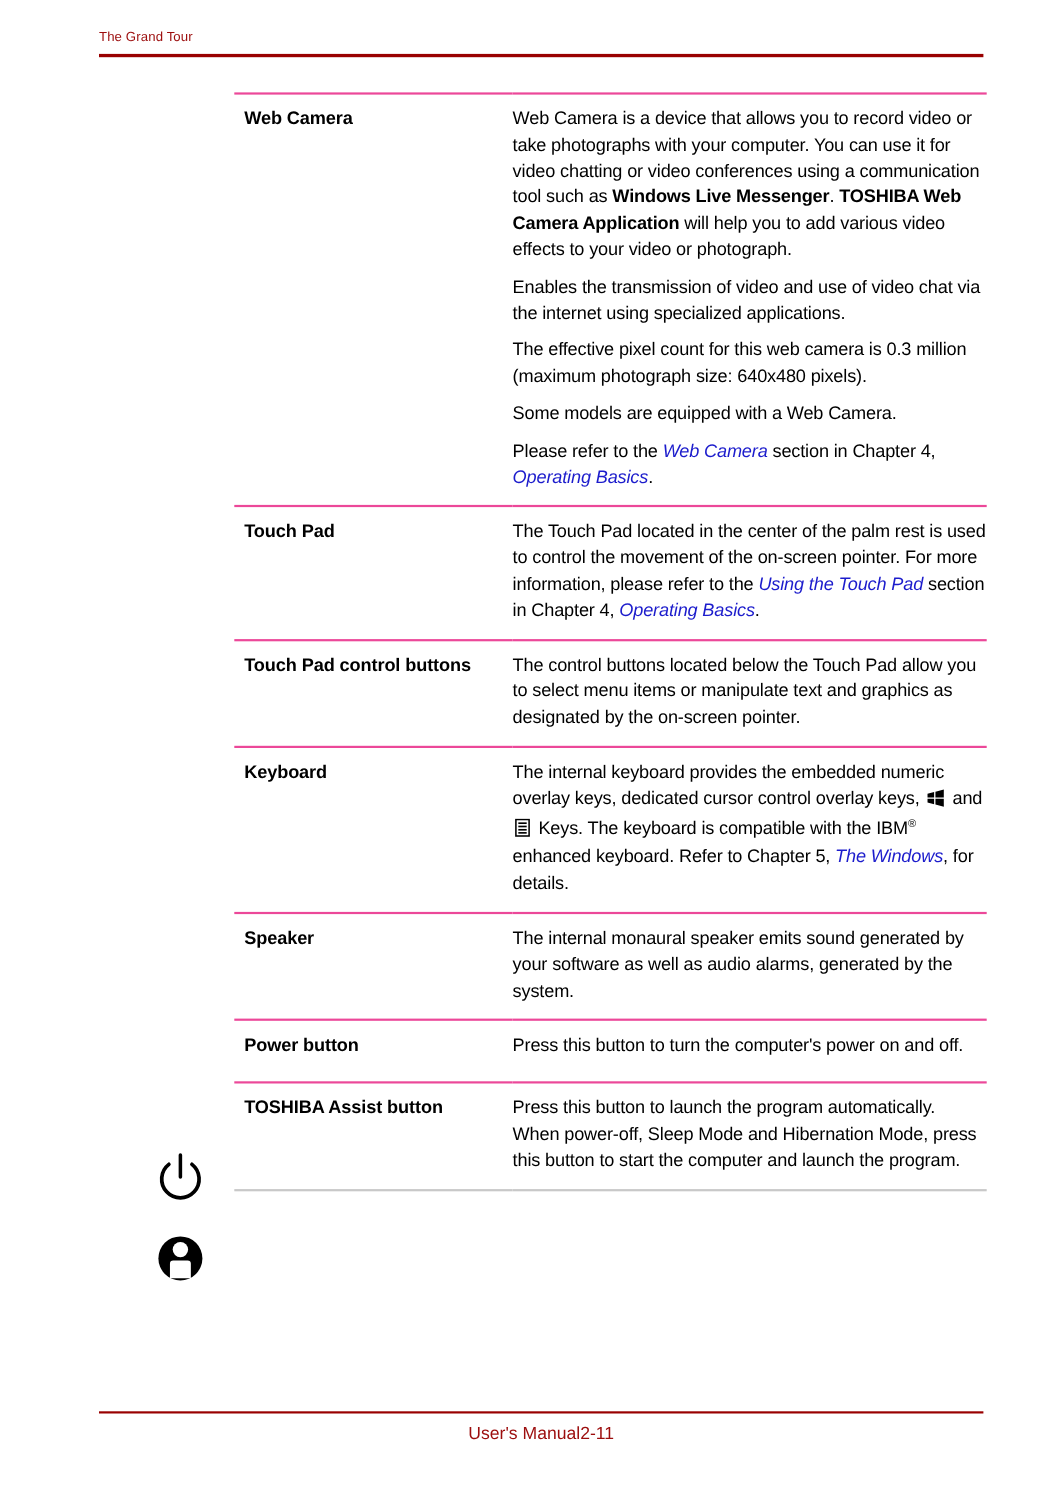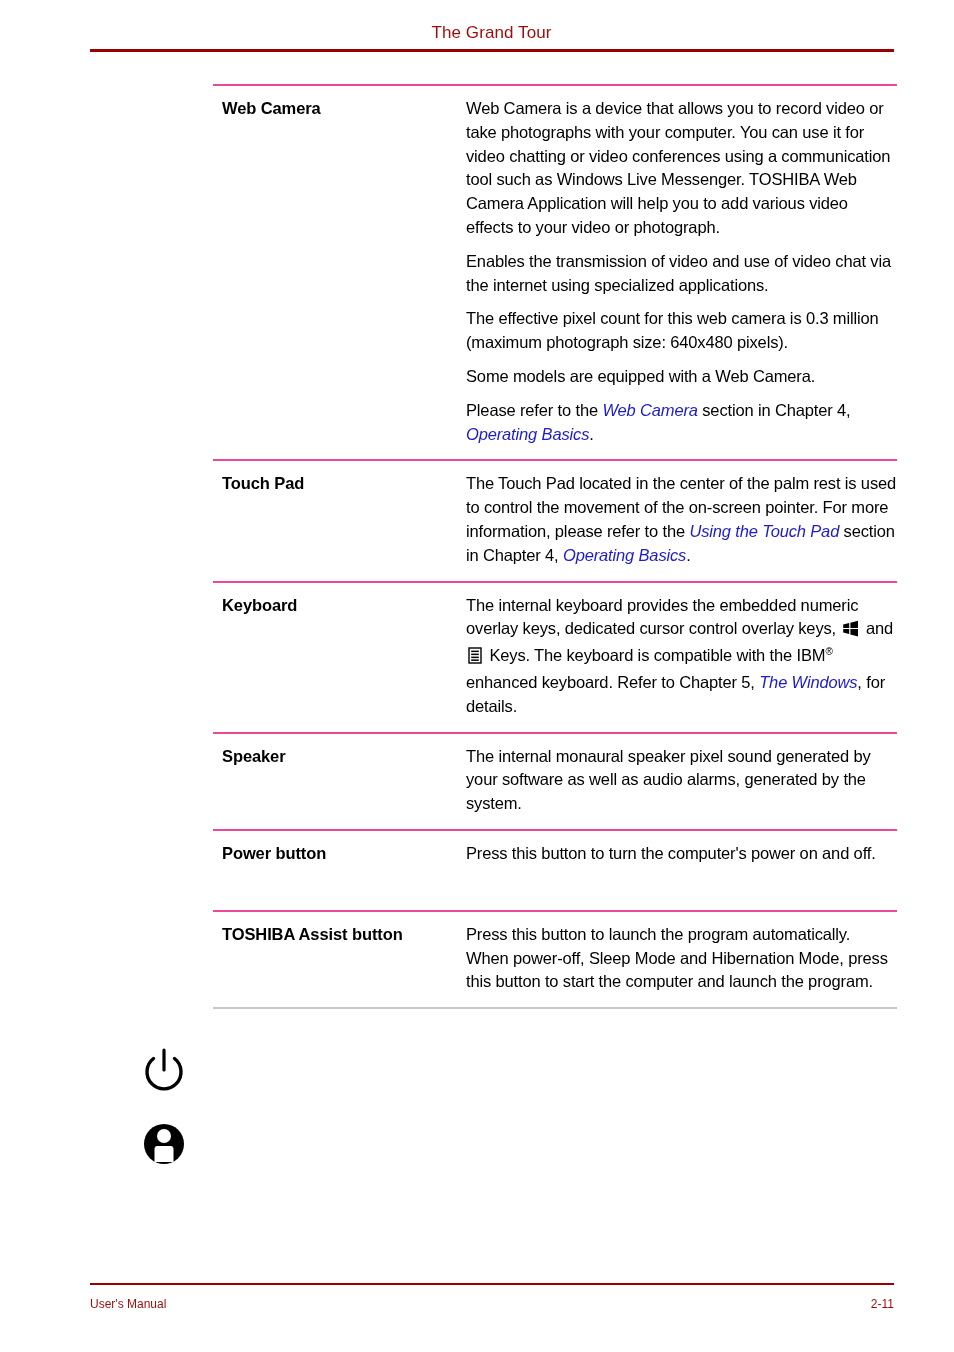--- a/index.html
+++ b/index.html
@@ -23,23 +23,23 @@
   }
 
   
   .header {
     position: absolute;
     left: 90px;
     top: 22px;
     width: 804px;
   }
   .header-title {
-    text-align: center;
+    text-align: left;
     color: #9c0d0d;
-    font-size: 17px;
+    font-size: 12px;
     line-height: 22px;
     letter-spacing: 0.1px;
     padding-right: 1px;
   }
   .header-rule {
     margin-top: 5px;
     height: 3px;
     background: #990000;
     width: 804px;
   }
@@ -51,25 +51,25 @@
     top: 1283px;
     width: 804px;
   }
   .footer-rule {
     height: 2px;
     background: #990000;
     width: 804px;
   }
   .footer-row {
     display: flex;
-    justify-content: space-between;
+    justify-content: center;
     align-items: baseline;
     margin-top: 9px;
     color: #9c0d0d;
-    font-size: 12px;
+    font-size: 16px;
     line-height: 20px;
   }
 
   
   .margin-icons {
     position: absolute;
     left: 0;
     top: 0;
     width: 213px;
     height: 1352px;
@@ -118,31 +118,31 @@
     margin: 0 0 10px 0;
   }
   td.desc p:last-child {
     margin-bottom: 0;
   }
   .lnk {
     color: #1c1ccc;
     font-style: italic;
   }
   .bold {
-    font-weight: normal;
+    font-weight: bold;
   }
   sup {
     font-size: 10px;
     vertical-align: super;
     line-height: 0;
   }
 
   
   tr.tall-row td {
-    padding-bottom: 44px;
+    padding-bottom: 20px;
   }
 
   
   .keyglyph {
     display: inline-block;
     vertical-align: -3px;
     margin: 0 2px;
   }
 </style>
 </head>
@@ -183,40 +183,46 @@
             <p>Please refer to the <span class="lnk">Web Camera</span> section in Chapter 4, <span class="lnk">Operating Basics</span>.</p>
           </td>
         </tr>
         <tr>
           <td class="term">Touch Pad</td>
           <td class="desc">
             <p>The Touch Pad located in the center of the palm rest is used to control the movement of the on-screen pointer. For more information, please refer to the <span class="lnk">Using the Touch Pad</span> section in Chapter 4, <span class="lnk">Operating Basics</span>.</p>
           </td>
         </tr>
         <tr>
+          <td class="term">Touch Pad control buttons</td>
+          <td class="desc">
+            <p>The control buttons located below the Touch Pad allow you to select menu items or manipulate text and graphics as designated by the on-screen pointer.</p>
+          </td>
+        </tr>
+        <tr>
           <td class="term">Keyboard</td>
           <td class="desc">
             <p>The internal keyboard provides the embedded numeric overlay keys, dedicated cursor control overlay keys, <span class="keyglyph"><svg width="17" height="17" viewBox="0 0 17 17">
                   <path d="M1.2 4.6 L7.2 3.0 L7.2 8.0 L1.2 8.0 Z" fill="#000"></path>
                   <path d="M8.4 2.7 L16.0 0.7 L16.0 8.0 L8.4 8.0 Z" fill="#000"></path>
                   <path d="M1.2 9.1 L7.2 9.1 L7.2 14.1 L1.2 12.6 Z" fill="#000"></path>
                   <path d="M8.4 9.1 L16.0 9.1 L16.0 16.4 L8.4 14.4 Z" fill="#000"></path>
                 </svg></span> and <span class="keyglyph"><svg width="15" height="17" viewBox="0 0 15 17">
                   <rect x="1" y="1" width="12" height="15" fill="none" stroke="#000" stroke-width="1.4"></rect>
                   <rect x="3.2" y="3.6" width="7.6" height="1.5" fill="#000"></rect>
                   <rect x="3.2" y="6.6" width="7.6" height="1.5" fill="#000"></rect>
                   <rect x="3.2" y="9.6" width="7.6" height="1.5" fill="#000"></rect>
                   <rect x="3.2" y="12.4" width="7.6" height="1.5" fill="#000"></rect>
                 </svg></span> Keys. The keyboard is compatible with the IBM<sup>®</sup> enhanced keyboard. Refer to Chapter 5, <span class="lnk">The Windows</span>, for details.</p>
           </td>
         </tr>
         <tr>
           <td class="term">Speaker</td>
           <td class="desc">
-            <p>The internal monaural speaker pixel sound generated by your software as well as audio alarms, generated by the system.</p>
+            <p>The internal monaural speaker emits sound generated by your software as well as audio alarms, generated by the system.</p>
           </td>
         </tr>
         <tr class="tall-row">
           <td class="term">Power button</td>
           <td class="desc">
             <p>Press this button to turn the computer's power on and off.</p>
           </td>
         </tr>
         <tr>
           <td class="term">TOSHIBA Assist button</td>

